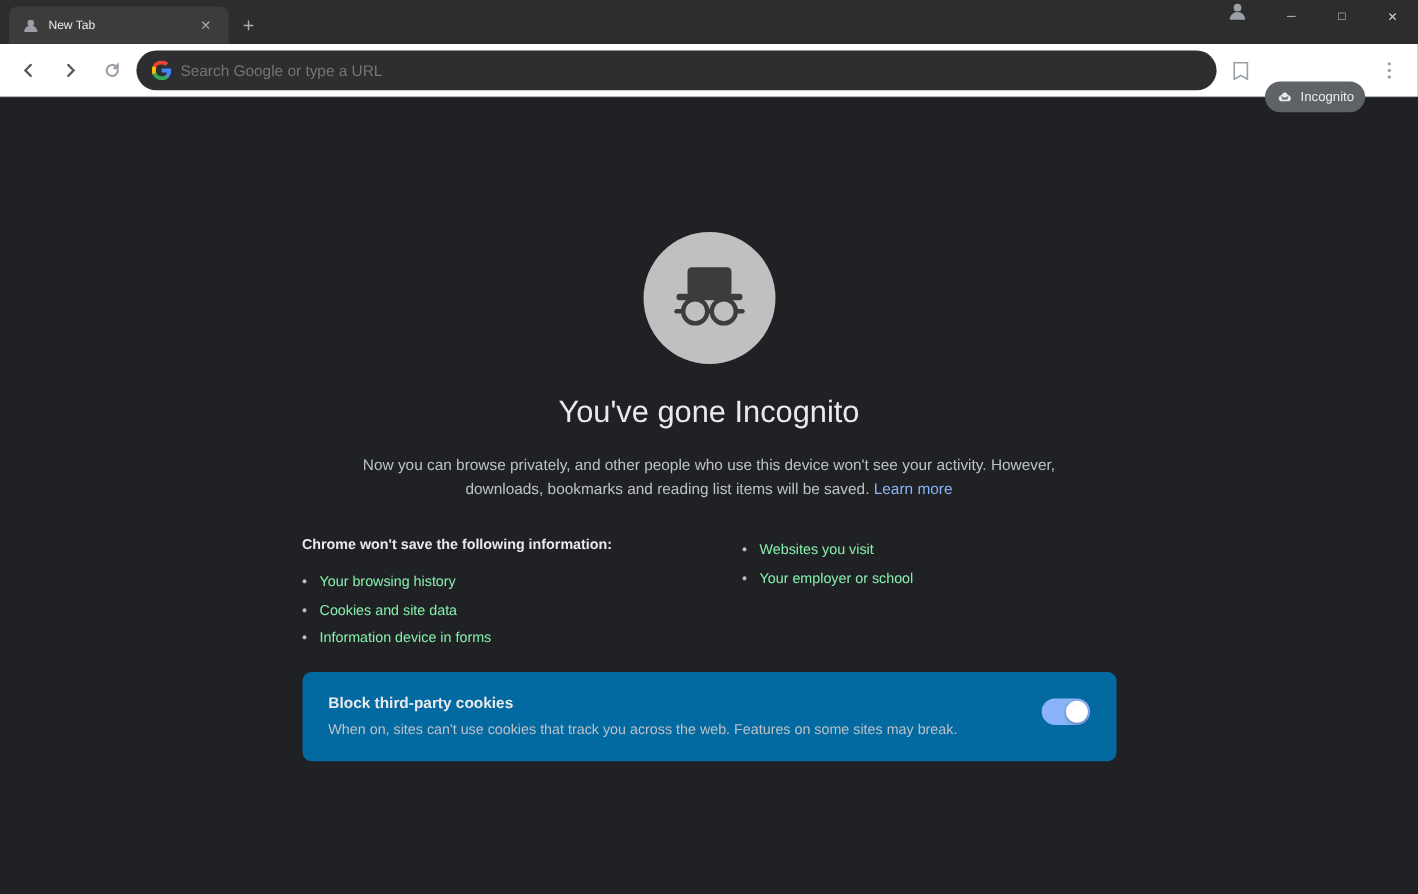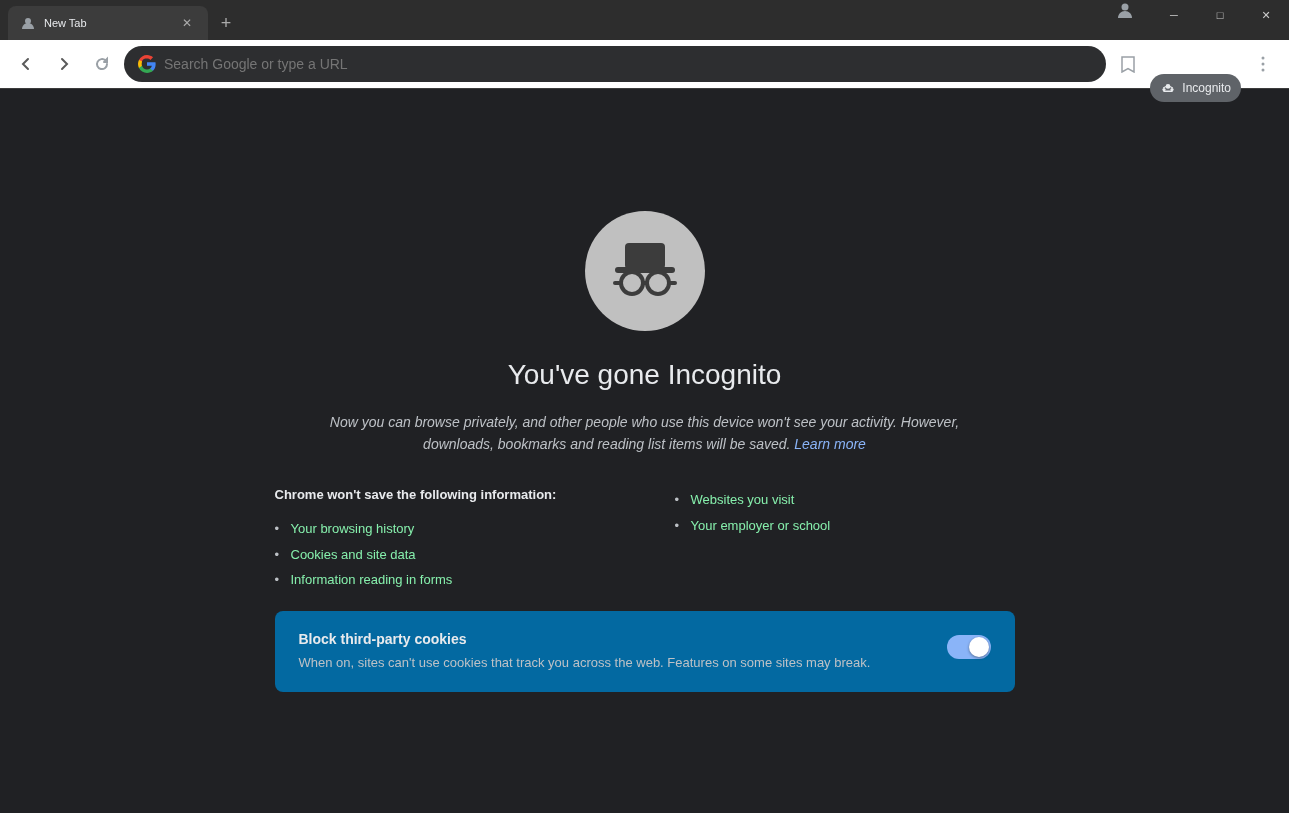--- a/index.html
+++ b/index.html
@@ -210,21 +210,20 @@
       margin-bottom: 20px;
       text-align: center;
     }
     .description {
       max-width: 700px;
       font-size: 14px;
       color: #bdc1c6;
       text-align: center;
       line-height: 1.6;
       margin-bottom: 32px;
-      font-style: italic;
     }
     .learn-more {
       color: #8ab4f8;
       text-decoration: none;
       cursor: pointer;
     }
 
     .two-col {
       display: flex;
       gap: 60px;
@@ -428,21 +427,21 @@
     <span> </span>
     <a class="learn-more" href="#">Learn more</a>
   </p>
 
   <div class="two-col">
     <div class="col">
       <div class="col-title">Chrome won't save the following information:</div>
       <ul>
         <li>Your browsing history</li>
         <li>Cookies and site data</li>
-        <li>Information reading in forms</li>
+        <li>Information device in forms</li>
       </ul>
     </div>
     <div class="col">
       <ul>
         <li>Websites you visit</li>
         <li>Your employer or school</li>
       </ul>
     </div>
   </div>
 

